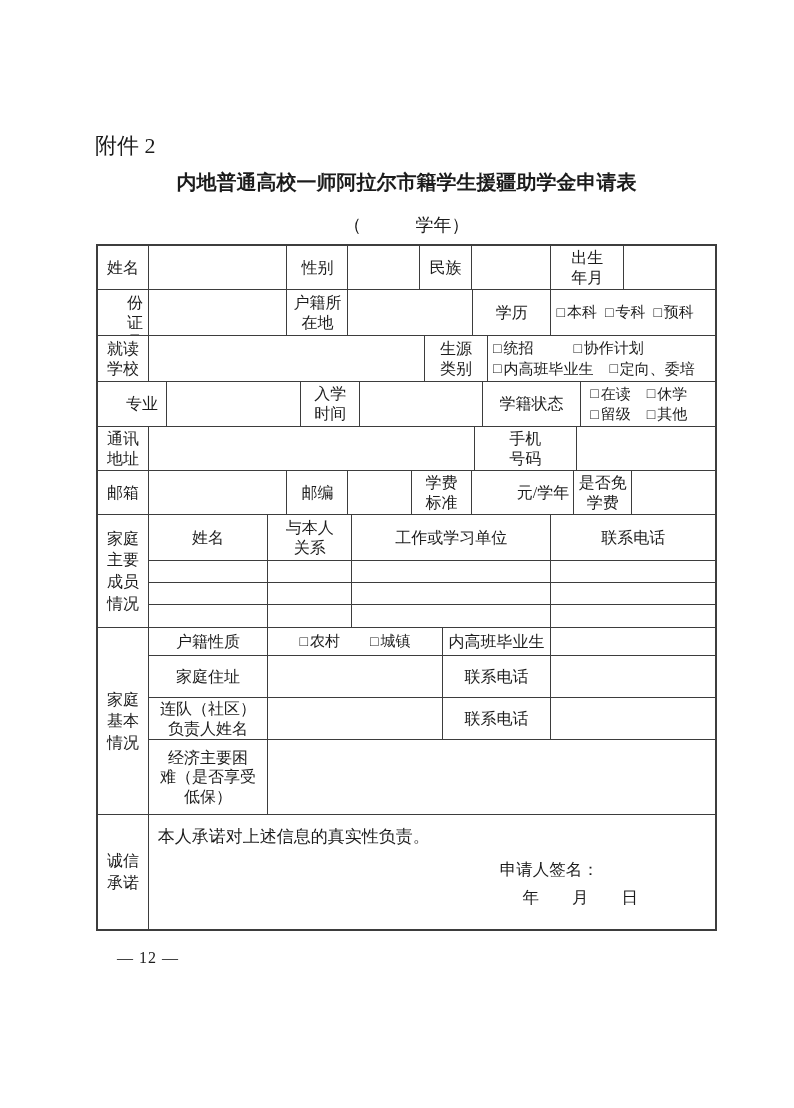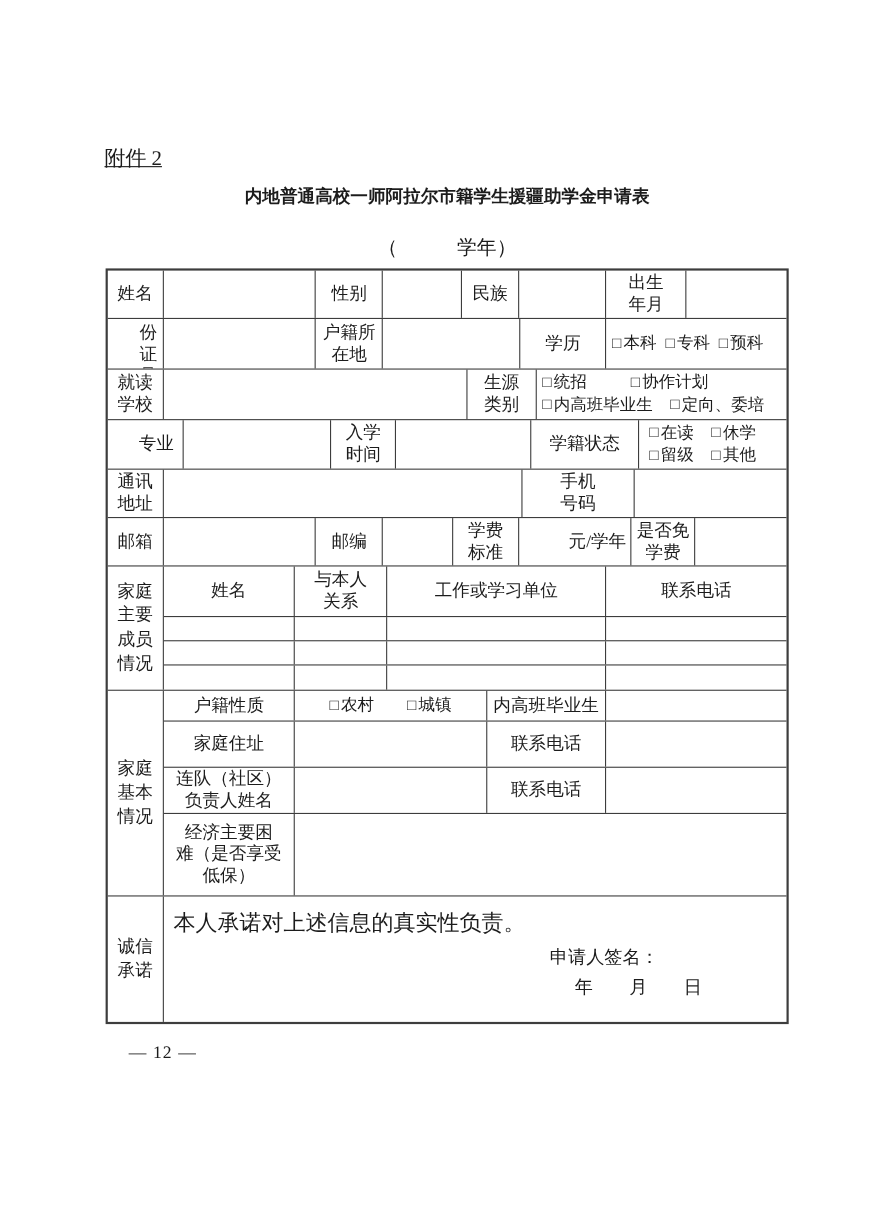--- a/index.html
+++ b/index.html
@@ -3,23 +3,23 @@
 <meta charset="utf-8">
 <style>
   html,body { margin:0; padding:0; background:#ffffff; }
   body {
     width:794px; height:1108px; position:relative;
     font-family:"Liberation Serif","DejaVu Serif",serif;
     color:#1c1c1c;
   }
   .page { position:absolute; inset:0; background:#fff; }
 
-  .attachment { position:absolute; left:95px; top:131px; font-size:19px;text-decoration:underline; }
+  .attachment { position:absolute; left:95px; top:131px; font-size:22px; }
   .doc-title  { position:absolute; left:96px; top:169px; width:621px;
-                text-align:center; font-size:16px; font-weight:bold; }
+                text-align:center; font-size:20px; font-weight:bold; }
   .doc-subtitle { position:absolute; left:96px; top:213px; width:621px;
                 text-align:center; font-size:18px; }
 
   .form-table { position:absolute; left:96px; top:244px; width:621px; height:687px;
                 border:2px solid #3d3d3d; box-sizing:border-box;
                 display:flex; flex-direction:column; font-size:16px; }
   .tr { display:flex; border-bottom:1px solid #3d3d3d; flex:0 0 auto; box-sizing:border-box; }
   .td { border-right:1px solid #3d3d3d; box-sizing:border-box;
         display:flex; align-items:center; justify-content:center;
         text-align:center; white-space:pre-line; line-height:1.22; overflow:hidden; }
@@ -39,21 +39,21 @@
   .opt { display:inline-flex; align-items:center; }
   .cb  { margin-right:2px; font-size:14px; }
   .gap8  { margin-left:8px; }
   .gap16 { margin-left:16px; }
   .gap40 { margin-left:40px; }
   .opts-center { justify-content:center; padding-left:0; align-items:center; }
 
   .unit-cell { justify-content:flex-end; padding-right:4px; }
 
   .pledge-body { position:relative; flex:1; text-align:left; }
-  .pledge-statement { position:absolute; left:9px; top:10px; font-size:20px; }
+  .pledge-statement { position:absolute; left:9px; top:10px; font-size:17px; }
   .pledge-sign { position:absolute; left:62%; top:44px; font-size:16.5px; }
   .pledge-date { position:absolute; left:66%; top:72px; font-size:16.5px; }
 
   .footer-page { position:absolute; left:117px; top:949px; font-size:16px; letter-spacing:1px; }
 </style>
 </head>
 <body>
 
 <div class="page">
 

